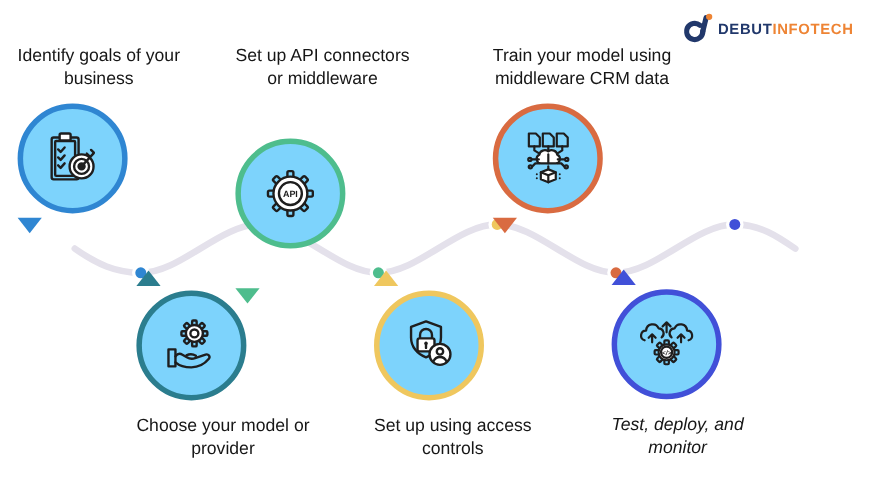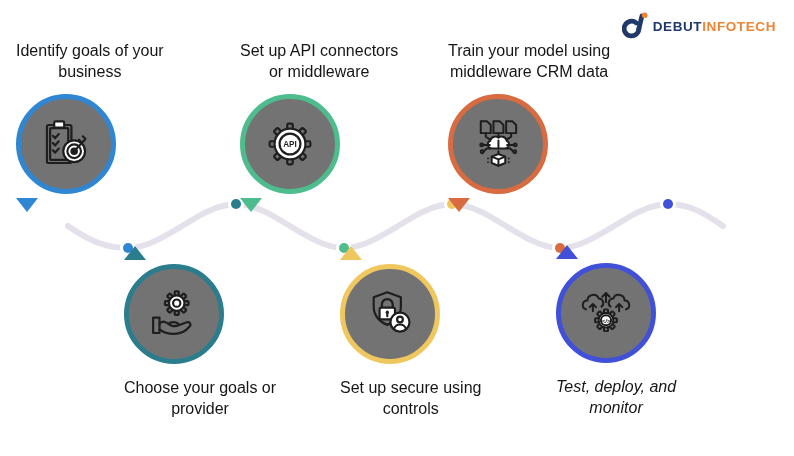--- a/index.html
+++ b/index.html
@@ -10,30 +10,30 @@
   
   .wave-svg{position:absolute;left:0;top:0;width:794px;height:456px;pointer-events:none;}
   
   .step{position:absolute;width:224px;display:flex;flex-direction:column;align-items:flex-start;}
   .step .label{
     font-size:16px;line-height:21px;font-weight:500;color:#161616;
     text-align:center;white-space:pre-line;
   }
   .circle{
     width:90px;height:90px;border:5px solid var(--accent,#999);border-radius:50%;
-    background:#737373;display:flex;align-items:center;justify-content:center;box-sizing:content-box;
+    background:#7dd3fc;display:flex;align-items:center;justify-content:center;box-sizing:content-box;
   }
   .step.top .circle{margin-top:12px;}
   .step.bottom .circle{margin-top:4px;}
   .step.bottom .label{margin-top:13px;}
   .tri{width:0;height:0;border-left:11px solid transparent;border-right:11px solid transparent;}
   .tri-down{border-top:14px solid var(--accent,#999);margin-top:4px;}
   .tri-up{border-bottom:14px solid var(--accent,#999);}
   .s1{left:16px;top:40px;}
-  .s2{left:240px;top:40px;}
+  .s2{left:214px;top:40px;gap:32px;}
   .s3{left:448px;top:40px;}
   .s4{left:124px;top:246px;}
   .s5{left:340px;top:246px;}
   .s6{left:556px;top:245px;font-style:italic;}
   
   .logo{position:absolute;top:11px;right:18px;display:flex;align-items:center;}
   .logo-mark{margin-right:5px;}
   .logo-text{font-size:13.5px;font-weight:bold;letter-spacing:0.6px;white-space:nowrap;}
   .logo-text .primary{color:#21386B;}
   .logo-text .secondary{color:#EE8434;margin-left:0;}
@@ -188,41 +188,41 @@
           <rect x="32.75" y="7" width="4.5" height="5" rx="1" transform="rotate(270 35 20)"></rect>
           <rect x="32.75" y="7" width="4.5" height="5" rx="1" transform="rotate(315 35 20)"></rect>
           <circle cx="35" cy="20" r="8.5" fill="#fff"></circle>
           <circle cx="35" cy="20" r="4"></circle>
           <rect x="9" y="36" width="7" height="17"></rect>
           <path d="M16 49 c4 3.5 10 5 16 5 c7 0 13 -3 17.5 -8.5 c1.8 -2.3 -0.4 -5.3 -3.3 -4.3 l-10.5 3.6 c-2.8 1 -5.8 0.6 -8.3 -0.9 l-4.4 -2.6 c-2.6 -1.5 -5.4 -0.6 -7 1.7"></path>
           <path d="M27 42 c3 -1.5 6.5 -1.5 9.5 0.5"></path>
         </g>
       </svg>
     </div>
-    <div class="label">Choose your goals or
+    <div class="label">Choose your model or
 provider</div>
   </div>
 
   <div class="step bottom s5" style="--accent: #EFC75E;">
     <div class="tri tri-up"></div>
     <div class="circle">
       <svg class="icon-svg" width="58" height="58" viewBox="0 0 64 64">
         <g fill="none" stroke="#1e1e1e" stroke-width="2.4" stroke-linecap="round" stroke-linejoin="round">
           <path d="M29 8 l15 5.5 v10.5 c0 9.5 -6.5 17 -15 20 c-8.5 -3 -15 -10.5 -15 -20 V13.5 z"></path>
           <path d="M23 25 v-3.5 a6 6 0 0 1 12 0 V25"></path>
           <rect x="20.5" y="25" width="17" height="13" rx="2" fill="#fff"></rect>
           <circle cx="29" cy="30" r="1.8" fill="#1e1e1e" stroke="none"></circle>
           <path d="M29 31.5 v3"></path>
           <circle cx="43" cy="41" r="10.5" fill="#fff"></circle>
           <circle cx="43" cy="38" r="3.2"></circle>
           <path d="M36.5 48 a7 7 0 0 1 13 0"></path>
         </g>
       </svg>
     </div>
-    <div class="label">Set up secure using
+    <div class="label">Set up using access
 controls</div>
   </div>
 
   <div class="step bottom s6" style="--accent: #4150D8;">
     <div class="tri tri-up"></div>
     <div class="circle">
       <svg class="icon-svg" width="58" height="58" viewBox="0 0 64 64">
         <g fill="none" stroke="#1e1e1e" stroke-width="2.2" stroke-linecap="round" stroke-linejoin="round">
           <path d="M10 28 a5 5 0 0 1 1.5 -9.8 A6.5 6.5 0 0 1 24 16 a5 5 0 0 1 3 9"></path>
           <path d="M54 28 a5 5 0 0 0 -1.5 -9.8 A6.5 6.5 0 0 0 40 16 a5 5 0 0 0 -3 9"></path>

